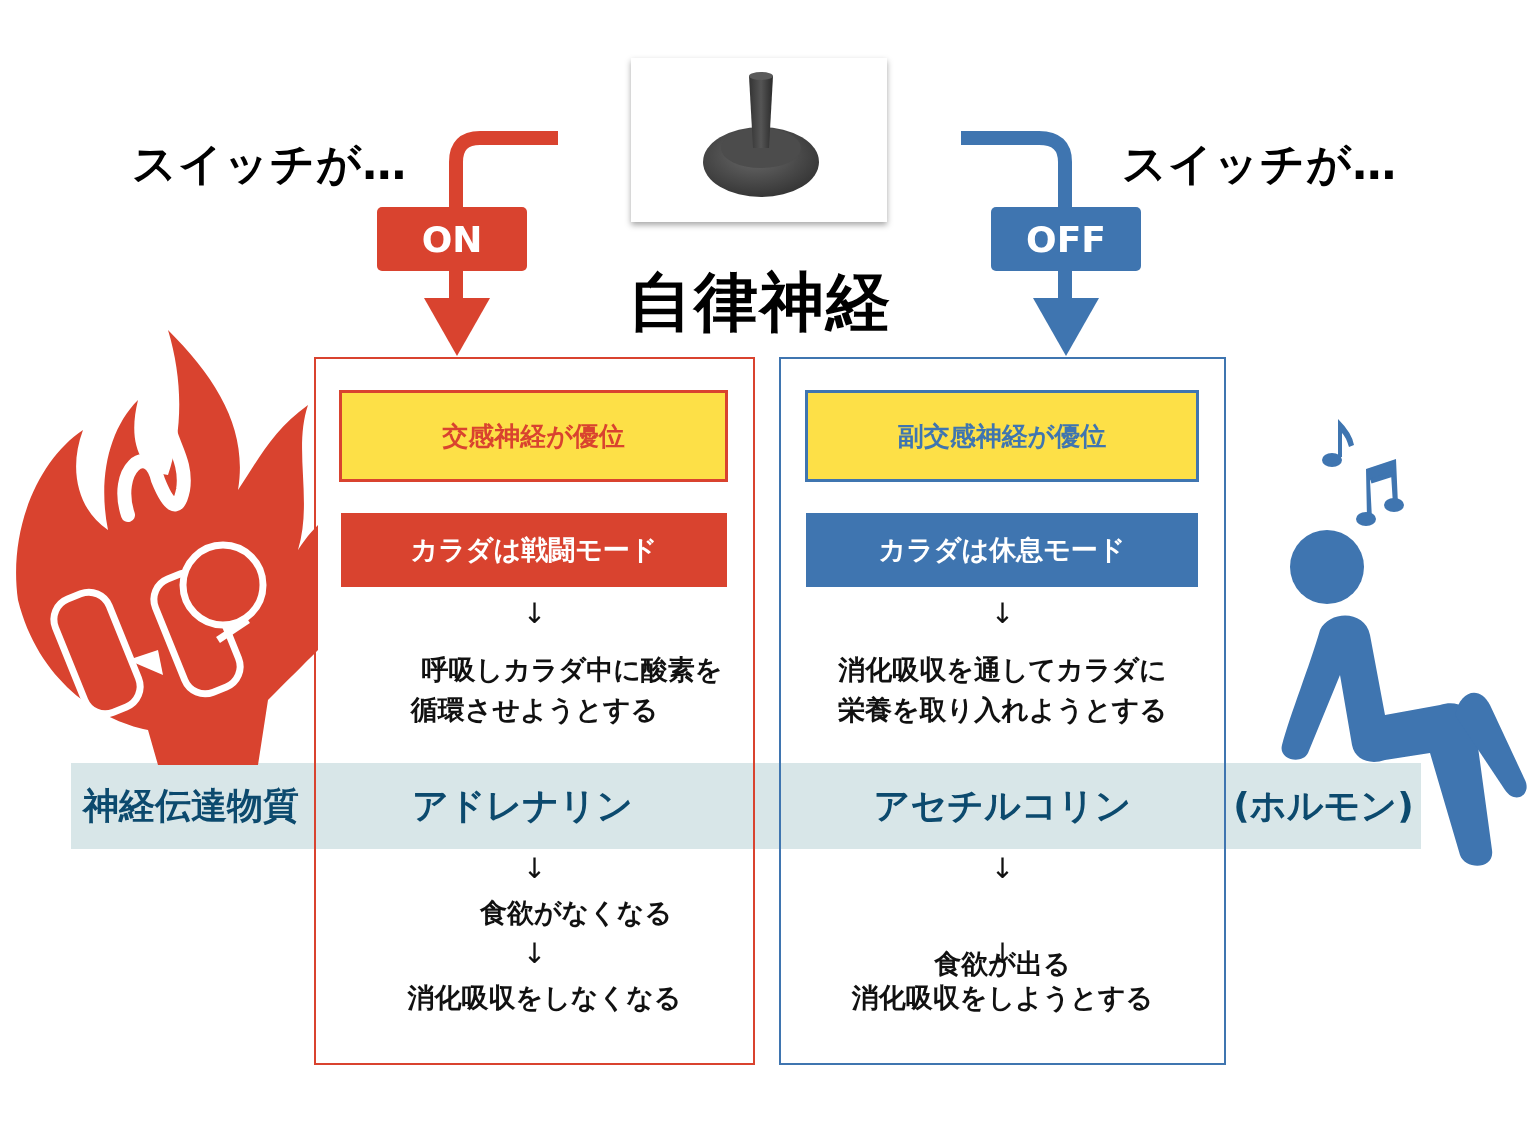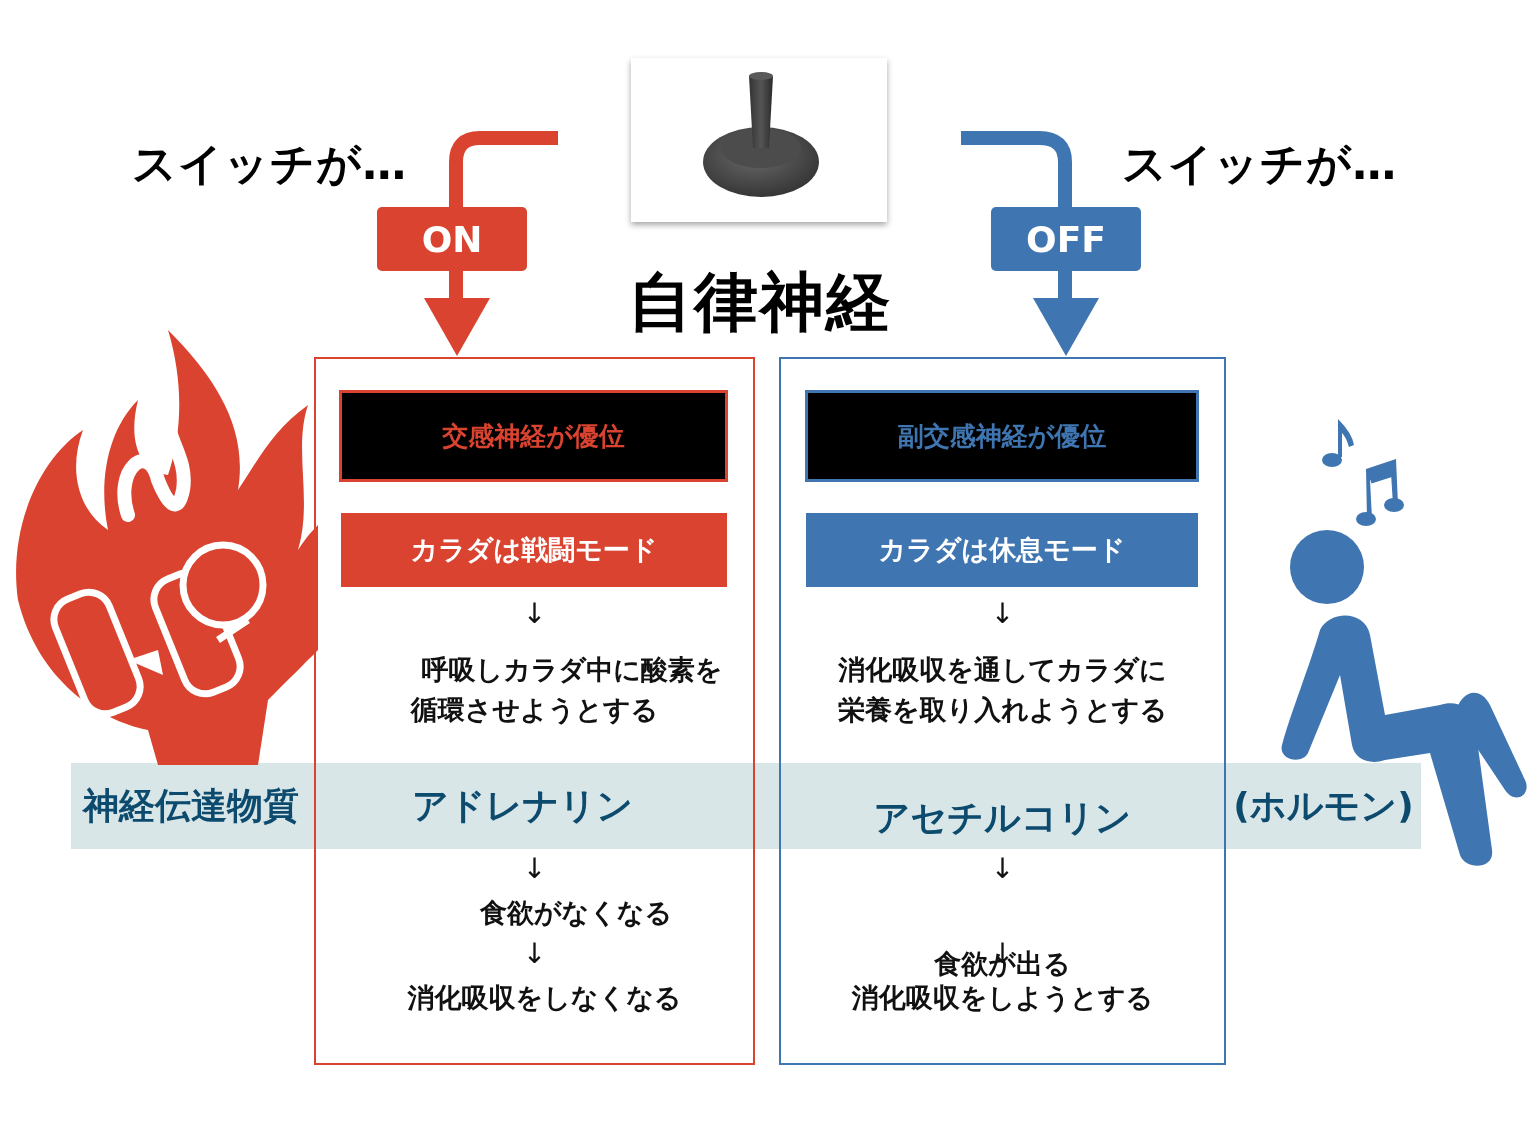--- a/index.html
+++ b/index.html
@@ -7,21 +7,21 @@
          font-family: "DejaVu Sans", "Liberation Sans", sans-serif; color: #111; }
   .abs { position: absolute; }
   .switch-label { font-size: 44px; font-weight: 900; letter-spacing: 1px; color: #000; }
   .title { font-size: 64px; font-weight: 900; color: #000; letter-spacing: 2px; text-align:center;margin-top:19px; }
   .joystick-frame { left: 631px; top: 58px; width: 256px; height: 164px; background: #fff;
                     box-shadow: 0 3px 6px rgba(0,0,0,0.35); }
   .col-box { border: 2px solid; box-sizing: border-box; }
   .red-col { left: 314px; top: 357px; width: 441px; height: 708px; border-color: #d9432f; }
   .blue-col { left: 779px; top: 357px; width: 447px; height: 708px; border-color: #3f75b0; }
   .header-box { border: 3px solid; box-sizing: border-box; display:flex; align-items:center; justify-content:center;
-                font-size: 26px; font-weight: 900; background:#000000; }
+                font-size: 26px; font-weight: 900; background:#fde047; }
   .mode-box { display:flex; align-items:center; justify-content:center; color:#fff; font-size: 27px; font-weight: 900; }
   .center-text { text-align: center; font-size: 27px; font-weight: 700; color:#111; line-height: 40px; }
   .arrow-text { text-align:center; font-size: 28px; color:#111; }
   .band { left: 71px; top: 763px; width: 1350px; height: 86px; background: #d8e6e8; }
   .band-text { font-size: 36px; font-weight: 900; color:#0c4a6e; display:flex; align-items:center; justify-content:center; }
   .tag { display:flex; align-items:center; justify-content:center; color:#fff; font-size: 36px; font-weight: 900; border-radius: 5px; }
 </style>
 </head>
 <body>
 
@@ -99,20 +99,20 @@
 <div class="abs center-text" style="left:314px; top:893px; width:524px;">食欲がなくなる</div>
 <div class="abs arrow-text" style="left:314px; top:937px; width:441px;">↓</div>
 <div class="abs center-text" style="left:314px; top:978px; width:369px;padding-left:46px;">消化吸収をしなくなる</div>
 
 <div class="abs col-box blue-col"></div>
 <div class="abs header-box" style="left:805px; top:390px; width:394px; height:92px; border-color:#3f75b0; color:#3f75b0;">副交感神経が優位</div>
 <div class="abs mode-box" style="left:806px; top:513px; width:392px; height:74px; background:#3f75b0;">カラダは休息モード</div>
 <div class="abs arrow-text" style="left:779px; top:597px; width:447px;">↓</div>
 <div class="abs center-text" style="left:779px; top:650px; width:447px;">消化吸収を通してカラダに</div>
 <div class="abs center-text" style="left:779px; top:690px; width:447px;">栄養を取り入れようとする</div>
-<div class="abs band-text" style="left:779px; top:763px; width:447px; height:86px;margin-top:12px;">アセチルコリン</div>
+<div class="abs band-text" style="left:779px; top:763px; width:447px; height:86px;">アセチルコリン</div>
 <div class="abs arrow-text" style="left:779px; top:852px; width:447px;">↓</div>
 <div class="abs center-text" style="left:779px; top:936px; width:447px;margin-top:8px;">食欲が出る</div>
 <div class="abs arrow-text" style="left:779px; top:937px; width:447px;">↓</div>
 <div class="abs center-text" style="left:779px; top:978px; width:447px;">消化吸収をしようとする</div>
 
 <div class="abs band-text" style="left:71px; top:763px; width:240px; height:86px;">神経伝達物質</div>
 <div class="abs band-text" style="left:1226px; top:763px; width:195px; height:86px;">(ホルモン)</div>
 
 </body></html>

